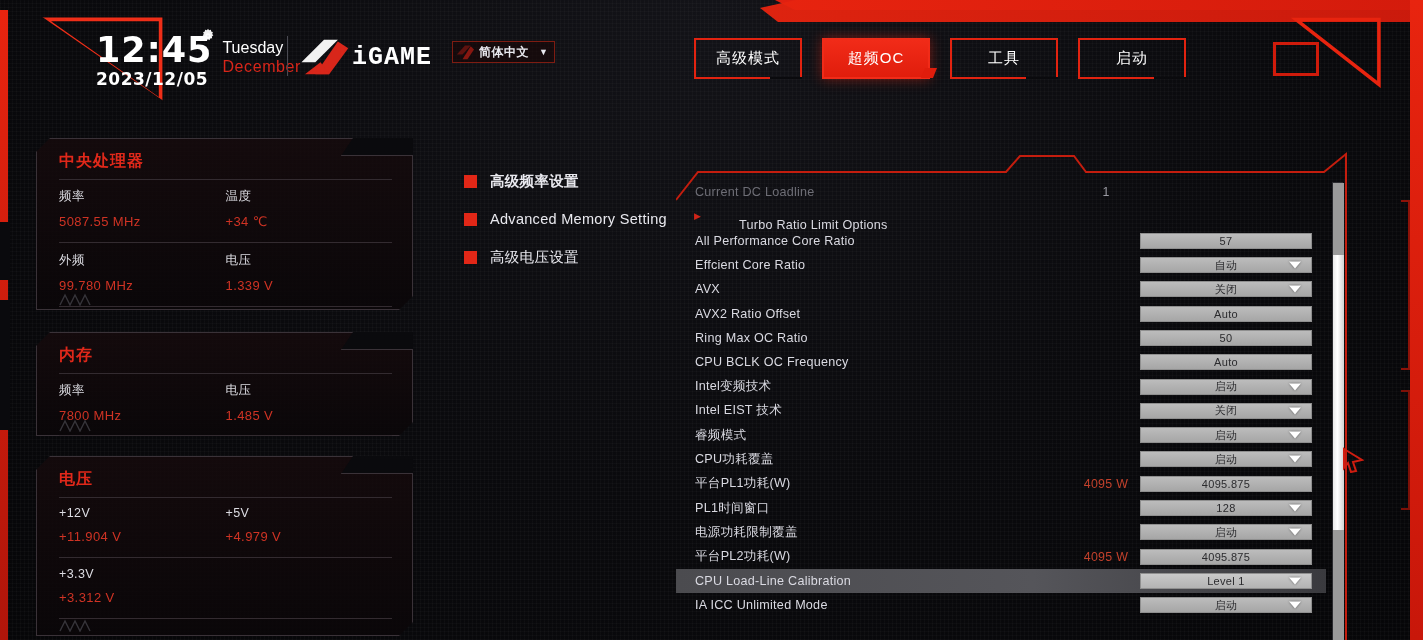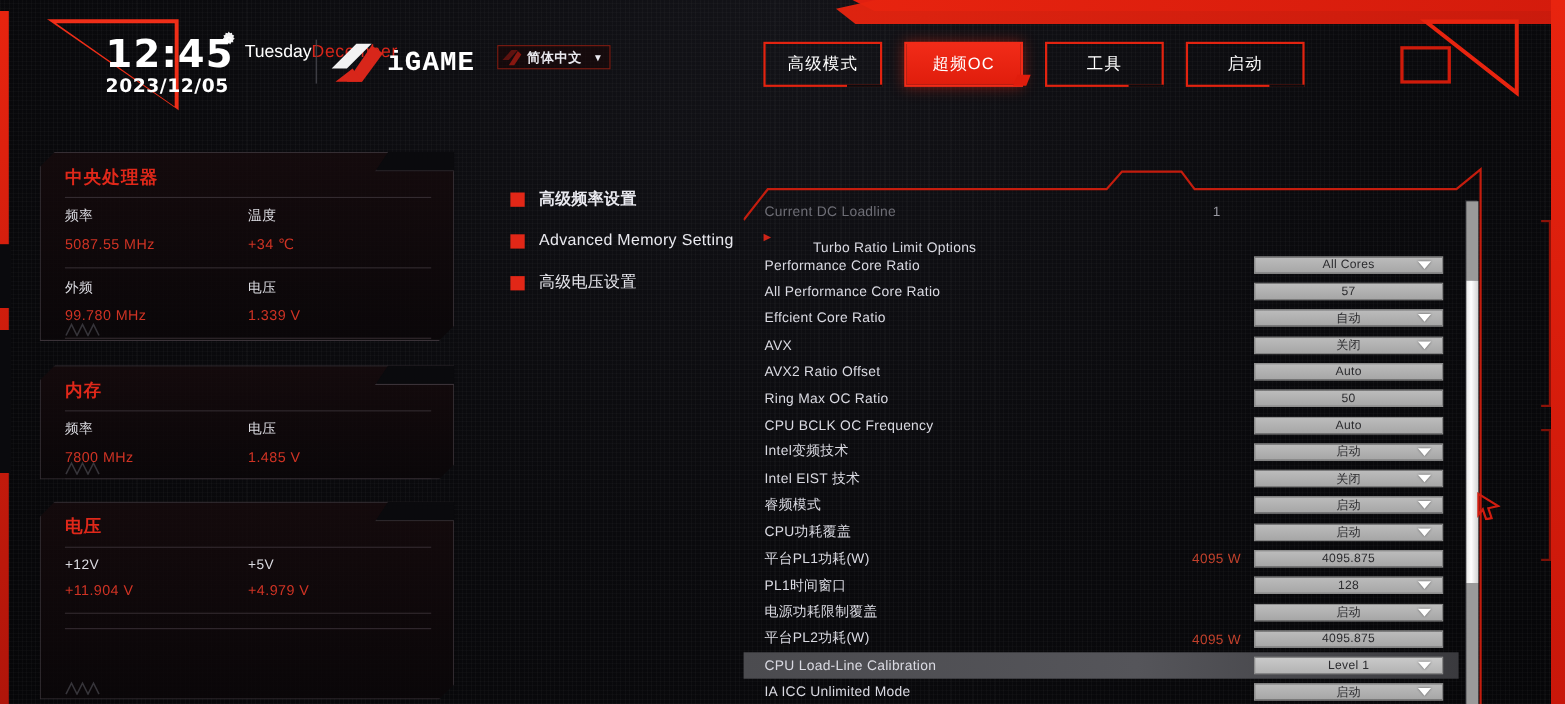--- a/index.html
+++ b/index.html
@@ -92,21 +92,21 @@
   .clock-time {
     font-family: "DejaVu Sans", sans-serif;
     font-size: 35px; font-weight: bold; color: #ffffff;
     letter-spacing: 1px; line-height: 33px;
   }
   .clock-date {
     font-family: "DejaVu Sans", sans-serif;
     font-size: 17px; font-weight: bold; color: #ffffff;
     letter-spacing: .5px; line-height: 20px; margin-top: 2px;
   }
-  .clock-right { margin-left: 10px; margin-top: 4px; display:flex; flex-direction:row; }
+  .clock-right { margin-left: 10px; margin-top: 4px; display:flex; flex-direction:column; }
   .clock-day {
     font-size: 16px; color: #ffffff; line-height: 19px;
   }
   .clock-month {
     font-size: 16px; color: #d8261a; line-height: 19px; letter-spacing: .6px;
   }
   .gear-icon {
     position: absolute; left: 200px; top: 28px;
     width: 16px; height: 16px; color: #fff;
   }
@@ -407,20 +407,27 @@
         <div class="cell">
           <div class="cell-label">+12V</div>
           <div class="cell-value">+11.904 V</div>
         </div>
         <div class="cell">
           <div class="cell-label">+5V</div>
           <div class="cell-value">+4.979 V</div>
         </div>
       </div>
       <div class="panel-hr" style="margin:13px 0 9px 0;"></div>
+      <div class="row">
+        <div class="cell">
+          <div class="cell-label">+3.3V</div>
+          <div class="cell-value">+3.312 V</div>
+        </div>
+        <div class="cell"></div>
+      </div>
       <div class="panel-hr" style="margin:13px 0 0 0;"></div>
       <svg class="panel-squiggle" width="48" height="13" viewBox="0 0 48 13">
         <path d="M1 12 L6 2 L11 12 L16 2 L21 12 L26 2 L31 12" fill="none" stroke="#5a5a62" stroke-width="1.4"></path>
       </svg>
     </div>
   </div>
 
   <div class="midnav">
     <div class="midnav-item active">
       <div class="midnav-bullet"></div>
@@ -444,27 +451,20 @@
     <div class="main-list" id="opt-list">
         <div class="opt-row">
           <span class="opt-label dim">Current DC Loadline</span>
           <span class="opt-mid plain">1</span>
         </div>
         <div class="opt-row">
           <span class="opt-arrow">▶</span>
           <span class="opt-label opt-indent">Turbo Ratio Limit Options</span>
         </div>
         <div class="opt-row">
-          <span class="opt-label">Performance Core Ratio</span>
-          <div class="opt-ctrl">
-            <span>All Cores</span>
-            <span class="caret"></span>
-          </div>
-        </div>
-        <div class="opt-row">
           <span class="opt-label">All Performance Core Ratio</span>
           <div class="opt-ctrl">
             <span>57</span>
           </div>
         </div>
         <div class="opt-row">
           <span class="opt-label">Effcient Core Ratio</span>
           <div class="opt-ctrl">
             <span>自动</span>
             <span class="caret"></span>

